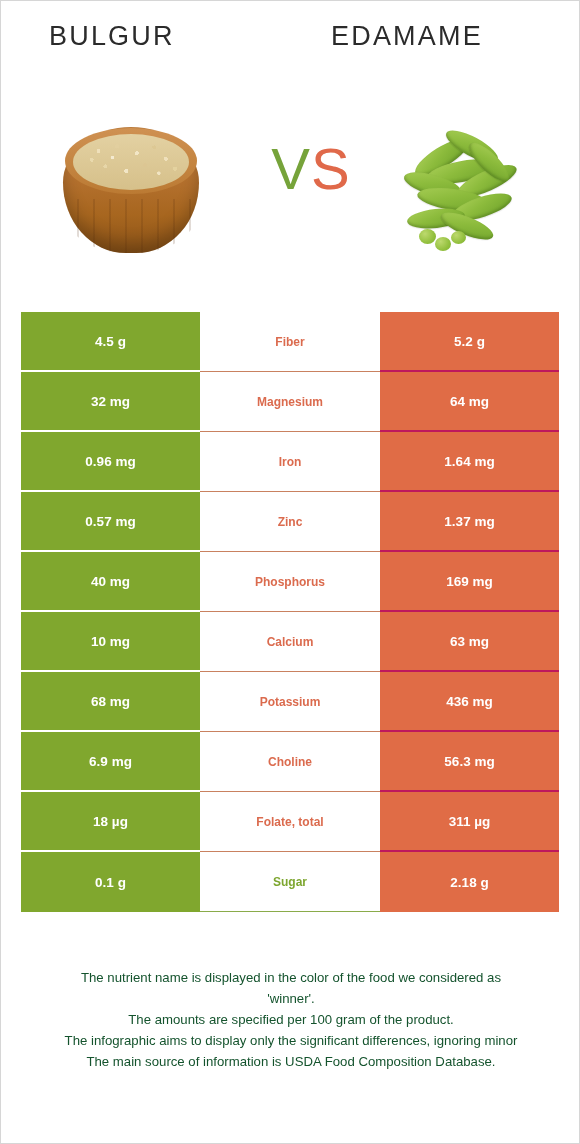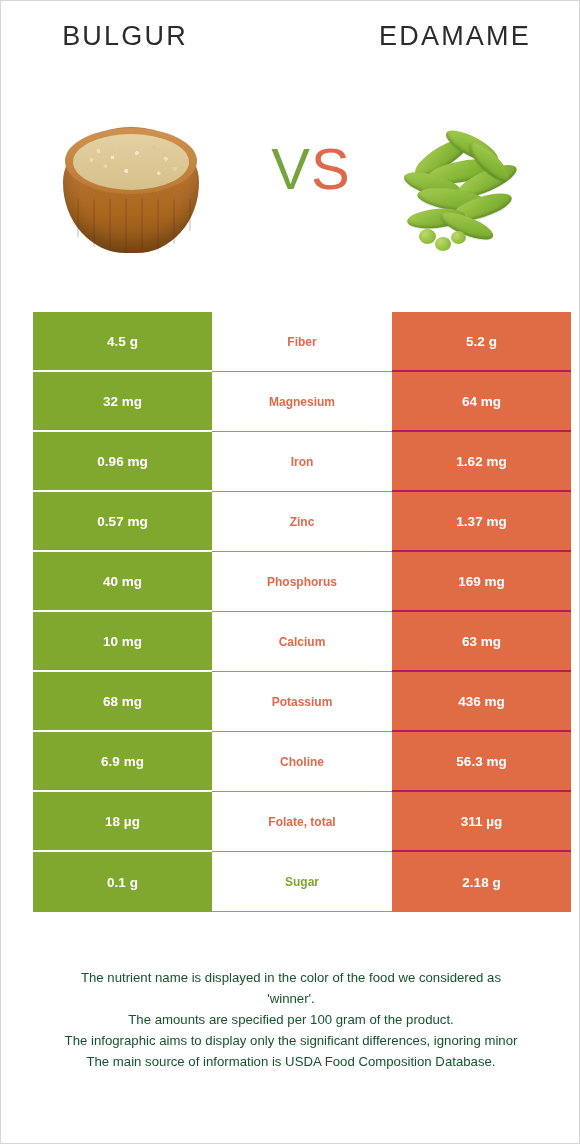--- a/index.html
+++ b/index.html
@@ -26,22 +26,23 @@
     position: relative;
     height: 290px;
   }
   .food-title {
     position: absolute;
     top: 20px;
     font-size: 27px;
     font-weight: 300;
     letter-spacing: 2.2px;
     color: #2b2b2b;
-    text-align: center;
+    text-align: left;
     white-space: nowrap;
+    padding-left: 48px;
   }
   .food-title.left  { left: 0;   width: 248px; }
   .food-title.right { right: 0;  width: 248px; }
 
   .vs {
     position: absolute;
     top: 139px;
     left: 0;
     width: 580px;
     text-align: center;
@@ -140,21 +141,20 @@
     border-radius: 50%;
     background: radial-gradient(circle at 35% 32%, #bdd96e 0%, #93c03e 60%, #7cae30 100%);
   }
 
   
   .table {
     position: absolute;
     top: 311px;
     left: 20px;
     width: 538px;
-    margin-left: 12px;
   }
   .row {
     display: flex;
     height: 60px;
   }
   .cell {
     display: flex;
     align-items: center;
     justify-content: center;
     font-size: 13.5px;
@@ -253,21 +253,21 @@
         <div class="cell right-val">5.2 g</div>
       </div>
       <div class="row">
         <div class="cell left-val">32 mg</div>
         <div class="cell label">Magnesium</div>
         <div class="cell right-val">64 mg</div>
       </div>
       <div class="row">
         <div class="cell left-val">0.96 mg</div>
         <div class="cell label">Iron</div>
-        <div class="cell right-val">1.62 mg</div>
+        <div class="cell right-val">1.64 mg</div>
       </div>
       <div class="row">
         <div class="cell left-val">0.57 mg</div>
         <div class="cell label">Zinc</div>
         <div class="cell right-val">1.37 mg</div>
       </div>
       <div class="row">
         <div class="cell left-val">40 mg</div>
         <div class="cell label">Phosphorus</div>
         <div class="cell right-val">169 mg</div>

